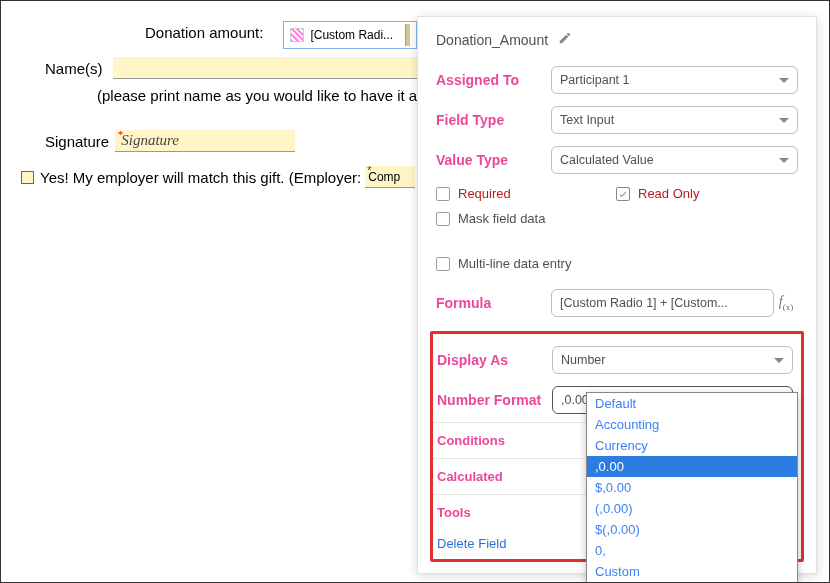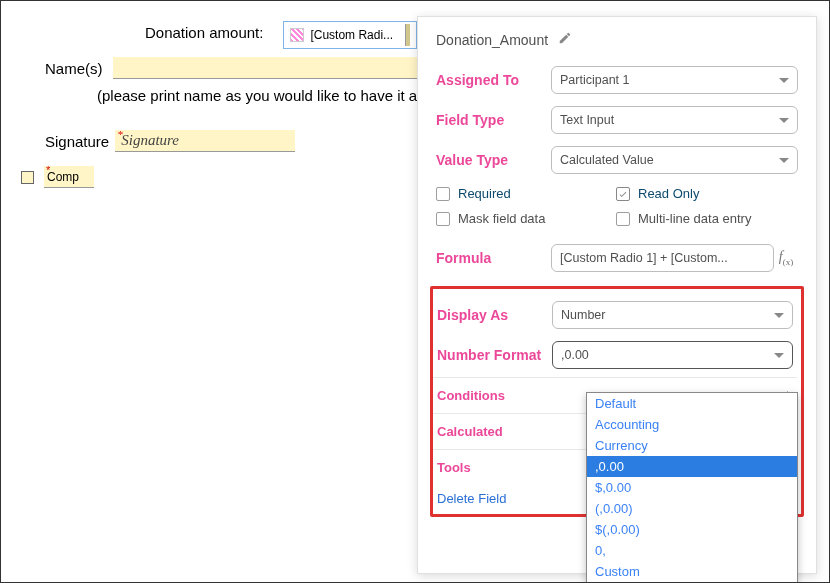--- a/index.html
+++ b/index.html
@@ -156,21 +156,21 @@
   .chev {
     width: 0; height: 0;
     border-left: 5px solid transparent;
     border-right: 5px solid transparent;
     border-top: 5px solid #888;
   }
   .chk-row {
     display: flex;
     gap: 30px;
     margin-bottom: 10px;
-    color: #0c4a6e;
+    color: #b91c1c;
     font-size: 13px;
   }
   .chk-item { display: flex; align-items: center; gap: 8px; width: 150px;}
   .chkbox {
     width: 14px; height: 14px;
     border: 1.5px solid #9e9e9e;
     border-radius: 2px;
     display: inline-flex;
     align-items: center;
     justify-content: center;
@@ -259,20 +259,21 @@
   <div class="form-row" style="margin-top:26px;">
     <span class="form-label">Signature</span>
     <span class="yellow-field sig-field">
       <span class="req-star">*</span>
       <span>Signature</span>
     </span>
   </div>
 
   <div class="checkbox-row">
     <span class="chk"></span>
+    <span>Yes!  My employer will match this gift.  (Employer:</span>
     <span class="yellow-field comp-field">
       <span class="req-star">*</span>
       <span>Comp</span>
     </span>
   </div>
 </div>
 
 <div class="panel">
   <div class="panel-title">
     <span>Donation_Amount</span>
@@ -315,21 +316,21 @@
     <span class="chk-item">
       <span class="chkbox checked">
         <svg viewBox="0 0 24 24">
             <path d="M9 16.2l-3.5-3.5L4 14.2l5 5 11-11-1.5-1.5z"></path>
           </svg>
       </span>
       <span>Read Only</span>
     </span>
   </div>
 
-  <div class="chk-row" style="color:#505050;">
+  <div class="chk-row" style="color:#505050;flex-direction:column;">
     <span class="chk-item">
       <span class="chkbox"></span>
       <span>Mask field data</span>
     </span>
     <span class="chk-item">
       <span class="chkbox"></span>
       <span>Multi-line data entry</span>
     </span>
   </div>
 

